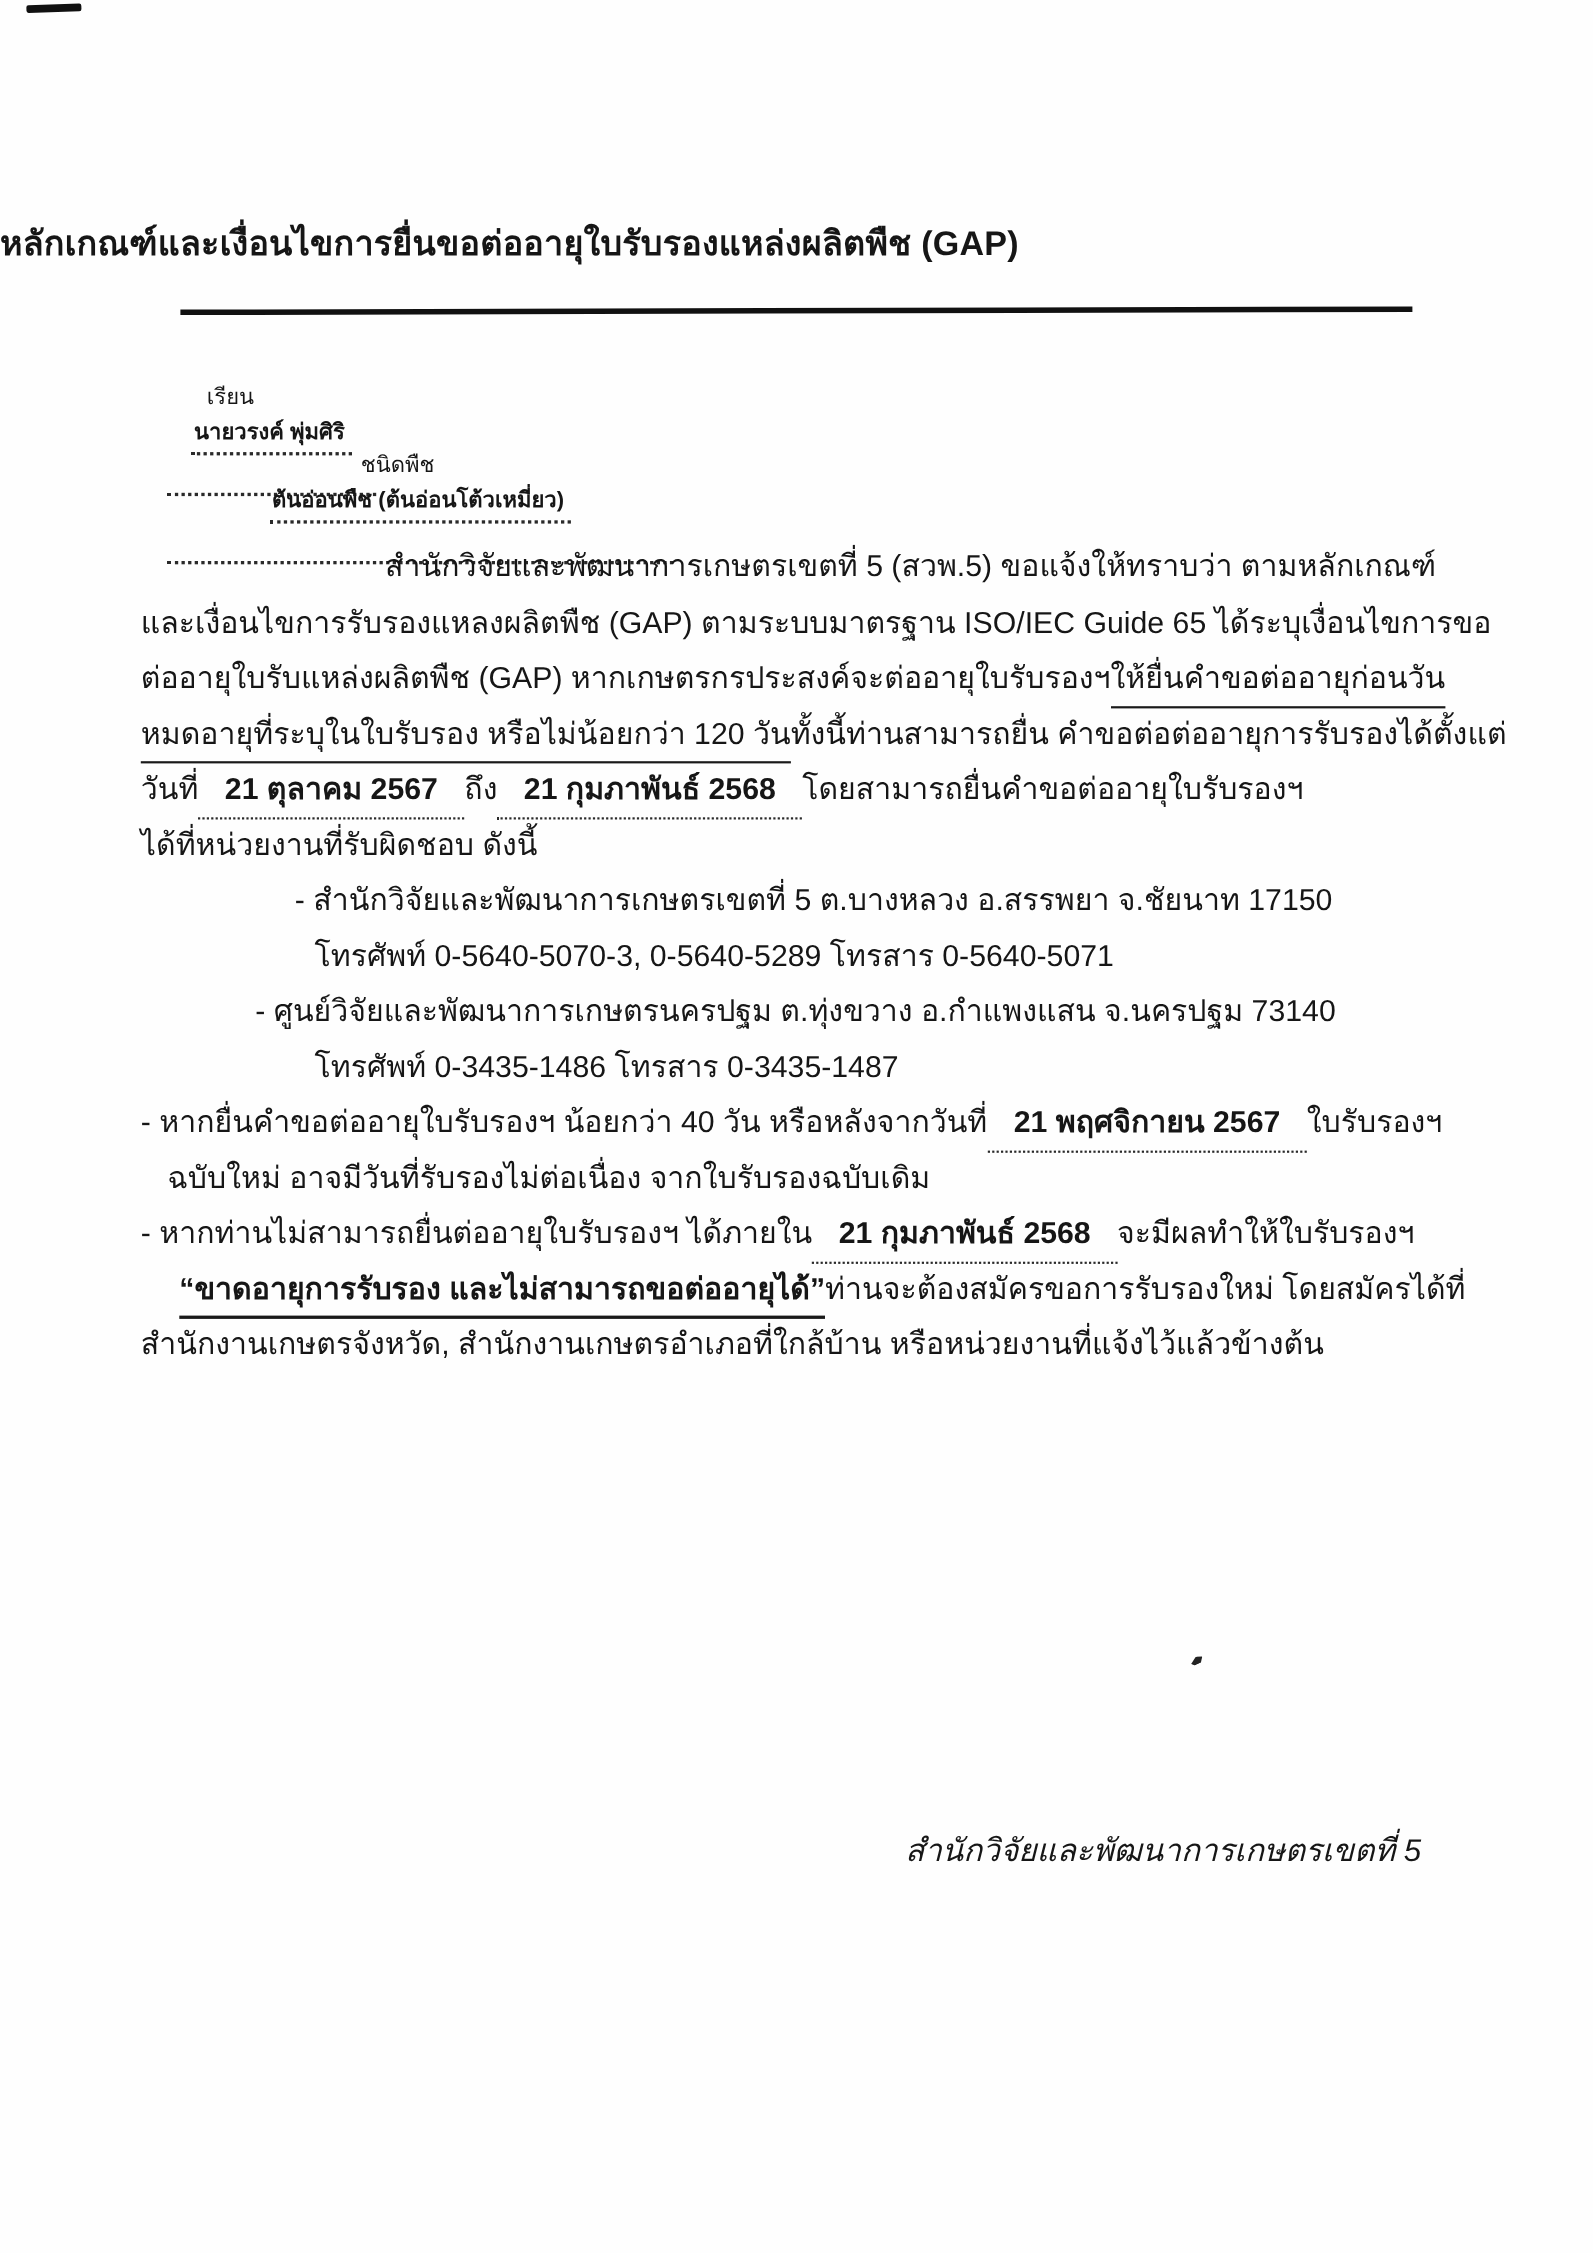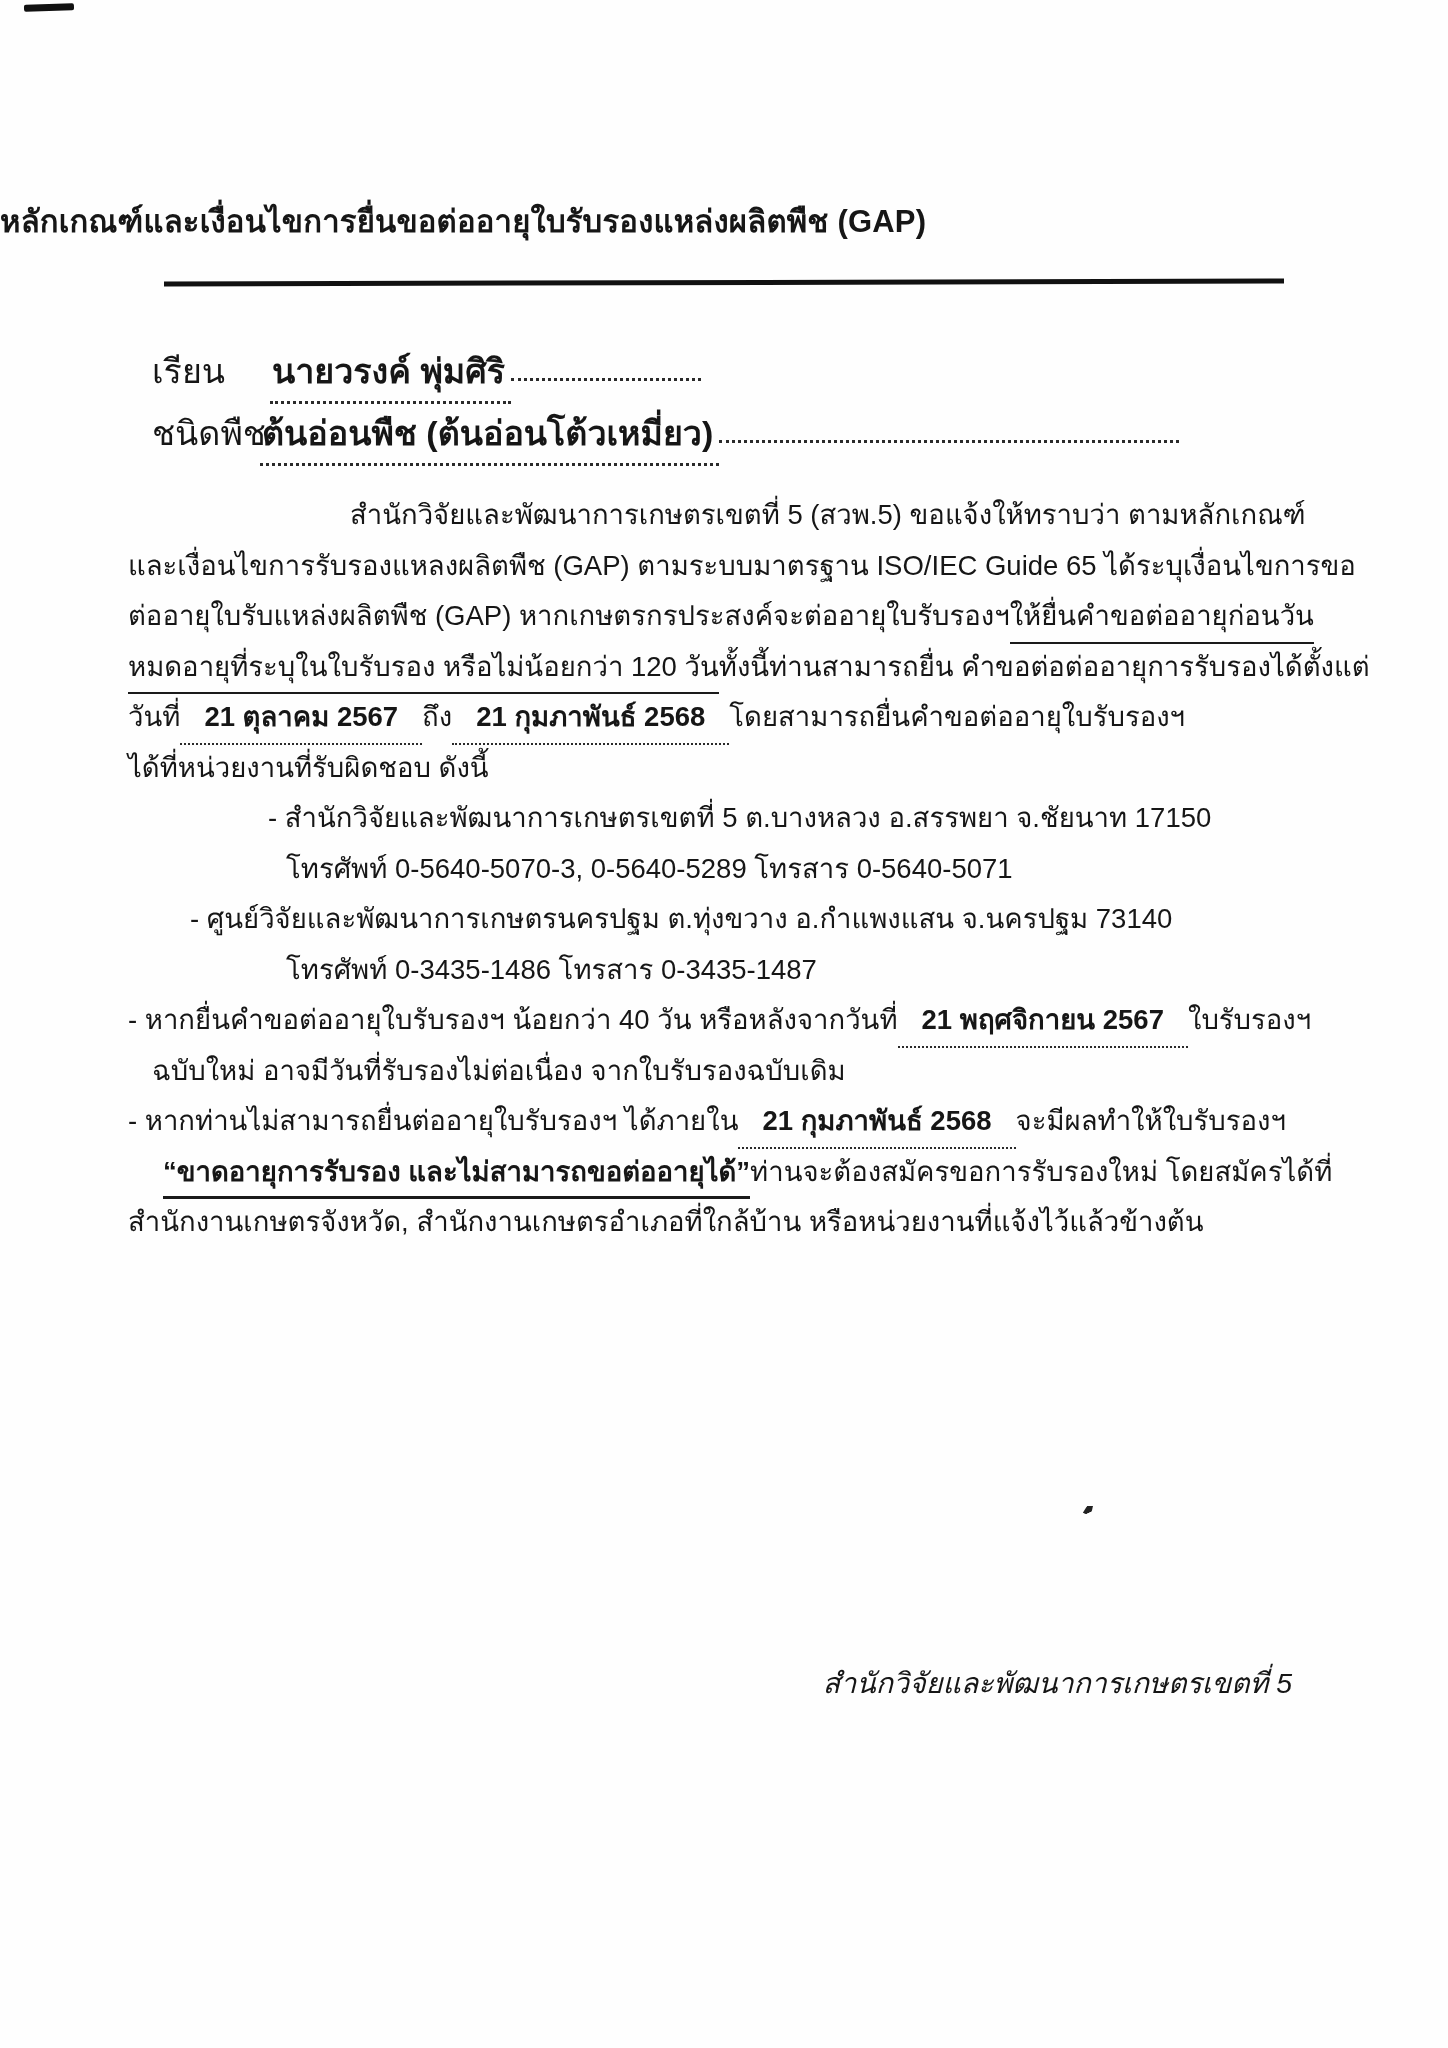--- a/index.html
+++ b/index.html
@@ -32,22 +32,22 @@
     letter-spacing:.2px;
     white-space:nowrap;
   }
   .title-rule{
     position:absolute;top:280px;left:164px;
     width:1120px;height:5px;background:#111;
     transform:rotate(-.15deg);
   }
   .form-row{
     position:absolute;left:152px;
-    font-size:34px;white-space:nowrap;
-    display:flex;align-items:flex-start;
+    font-size:20px;white-space:nowrap;
+    display:flex;align-items:center;flex-direction:column;
   }
   .form-row.to{top:344px;}
   .form-row.plant{top:406px;}
   .form-label{display:inline-block;}
   .form-row.to .form-label{width:118px;}
   .form-row.plant .form-label{width:108px;}
   .form-value{
     font-weight:700;
     border-bottom:3px dotted #2a2a2a;
     padding:0 6px 3px 2px;
@@ -132,21 +132,21 @@
       </div>
       <div class="line">
         <span class="s-n">ได้ที่หน่วยงานที่รับผิดชอบ ดังนี้</span>
       </div>
       <div class="line" style="margin-left: 140px;">
         <span class="s-n">- สำนักวิจัยและพัฒนาการเกษตรเขตที่ 5 ต.บางหลวง อ.สรรพยา จ.ชัยนาท 17150</span>
       </div>
       <div class="line" style="margin-left: 158px;">
         <span class="s-n">โทรศัพท์ 0-5640-5070-3, 0-5640-5289 โทรสาร 0-5640-5071</span>
       </div>
-      <div class="line" style="margin-left: 62px;">
+      <div class="line" style="margin-left: 104px;">
         <span class="s-n">- ศูนย์วิจัยและพัฒนาการเกษตรนครปฐม ต.ทุ่งขวาง อ.กำแพงแสน จ.นครปฐม 73140</span>
       </div>
       <div class="line" style="margin-left: 158px;">
         <span class="s-n">โทรศัพท์ 0-3435-1486 โทรสาร 0-3435-1487</span>
       </div>
       <div class="line">
         <span class="s-n">- หากยื่นคำขอต่ออายุใบรับรองฯ น้อยกว่า 40 วัน หรือหลังจากวันที่</span>
         <span class="s-d">21  พฤศจิกายน 2567</span>
         <span class="s-n">ใบรับรองฯ</span>
       </div>

